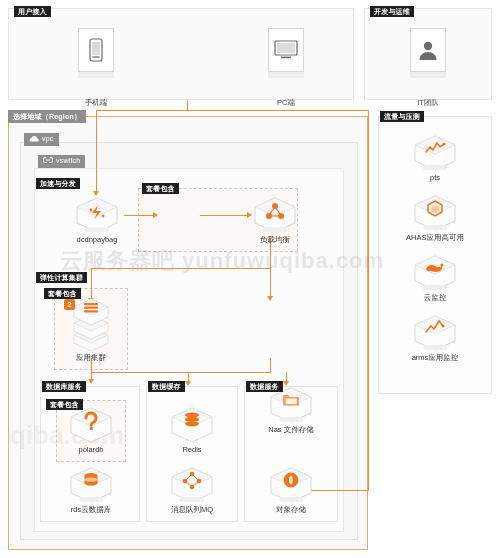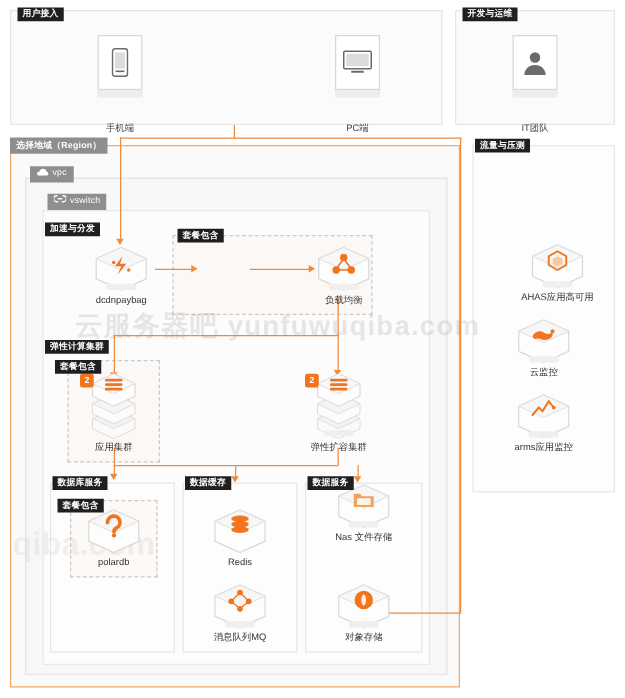--- a/index.html
+++ b/index.html
@@ -182,38 +182,20 @@
         <polygon points="23,2 40,10 40,20 23,28 6,20 6,10" fill="#fdfdfd" stroke="#d8d8d8" stroke-width=".9"></polygon>
         <polygon points="23,2 40,10 23,18 6,10" fill="#f8f8f8" stroke="#dcdcdc" stroke-width=".7"></polygon>
         <rect x="16" y="6" width="14" height="2.2" rx="1" fill="#f1751c"></rect>
         <rect x="16" y="9.6" width="14" height="2.2" rx="1" fill="#f1751c"></rect>
         <rect x="16" y="13.2" width="14" height="2.2" rx="1" fill="#f1751c"></rect>
       </svg>
     </div>
     <div class="lbl" style="margin-top:2px;">应用集群</div>
   </div>
 
-  <div class="node" style="left:241px;top:297px;">
-    <div class="cube" style="height:54px;">
-      <div class="badge">2</div>
-      <svg class="cap" style="height:54px;" viewBox="0 0 46 54">
-        <polygon points="23,30 40,38 40,46 23,54 6,46 6,38" fill="#fafafa" stroke="#dcdcdc" stroke-width=".8"></polygon>
-        <polygon points="23,30 40,38 23,46 6,38" fill="#f2f2f2" stroke="#dcdcdc" stroke-width=".7"></polygon>
-        <polygon points="23,18 40,26 40,34 23,42 6,34 6,26" fill="#fcfcfc" stroke="#dcdcdc" stroke-width=".8"></polygon>
-        <polygon points="23,18 40,26 23,34 6,26" fill="#f5f5f5" stroke="#dcdcdc" stroke-width=".7"></polygon>
-        <polygon points="23,2 40,10 40,20 23,28 6,20 6,10" fill="#fdfdfd" stroke="#d8d8d8" stroke-width=".9"></polygon>
-        <polygon points="23,2 40,10 23,18 6,10" fill="#f8f8f8" stroke="#dcdcdc" stroke-width=".7"></polygon>
-        <rect x="16" y="6" width="14" height="2.2" rx="1" fill="#f1751c"></rect>
-        <rect x="16" y="9.6" width="14" height="2.2" rx="1" fill="#f1751c"></rect>
-        <rect x="16" y="13.2" width="14" height="2.2" rx="1" fill="#f1751c"></rect>
-      </svg>
-      <div class="minidot"></div>
-    </div>
-    <div class="lbl" style="margin-top:2px;">弹性扩容集群</div>
-  </div>
 
   <div class="panel white" style="left:40px;top:386px;width:100px;height:136px;"></div>
   <div class="tag" style="left:42px;top:381px;">数据库服务</div>
   <div class="dashed" style="left:56px;top:400px;width:70px;height:62px;"></div>
   <div class="tag" style="left:46px;top:399px;">套餐包含</div>
 
   <div class="panel white" style="left:146px;top:386px;width:92px;height:136px;"></div>
   <div class="tag" style="left:148px;top:381px;">数据缓存</div>
 
   <div class="panel white" style="left:244px;top:386px;width:94px;height:136px;"></div>
@@ -224,20 +206,33 @@
       <svg class="cap" viewBox="0 0 46 38">
         <polygon points="23,2 43,11 43,27 23,36 3,27 3,11" fill="#fdfdfd" stroke="#d8d8d8" stroke-width="1"></polygon>
         <polygon points="23,2 43,11 23,20 3,11" fill="#f7f7f7" stroke="#dcdcdc" stroke-width=".7"></polygon>
         <path d="M18 12a5 5 0 1 1 7 4.5c-1.3.8-1.8 1.6-1.8 2.8" stroke="#f1751c" stroke-width="3" fill="none" stroke-linecap="round"></path>
         <circle cx="23.2" cy="22.4" r="1.7" fill="#f1751c"></circle>
       </svg>
     </div>
     <div class="lbl">polardb</div>
   </div>
 
+  <div class="node" style="left:61px;top:466px;">
+    <div class="cube">
+      <svg class="cap" viewBox="0 0 46 38">
+        <polygon points="23,2 43,11 43,27 23,36 3,27 3,11" fill="#fdfdfd" stroke="#d8d8d8" stroke-width="1"></polygon>
+        <polygon points="23,2 43,11 23,20 3,11" fill="#f7f7f7" stroke="#dcdcdc" stroke-width=".7"></polygon>
+        <ellipse cx="23" cy="9.5" rx="6.5" ry="2.4" fill="#f1751c"></ellipse>
+        <path d="M16.5 10v7c0 1.4 2.9 2.6 6.5 2.6s6.5-1.2 6.5-2.6v-7" fill="#f1751c"></path>
+        <ellipse cx="23" cy="13.6" rx="6.5" ry="2.2" fill="#fff" opacity=".55"></ellipse>
+      </svg>
+      <div class="minidot"></div>
+    </div>
+    <div class="lbl">rds云数据库</div>
+  </div>
 
   <div class="node" style="left:162px;top:406px;">
     <div class="cube">
       <svg class="cap" viewBox="0 0 46 38">
         <polygon points="23,2 43,11 43,27 23,36 3,27 3,11" fill="#fdfdfd" stroke="#d8d8d8" stroke-width="1"></polygon>
         <polygon points="23,2 43,11 23,20 3,11" fill="#f7f7f7" stroke="#dcdcdc" stroke-width=".7"></polygon>
         <ellipse cx="23" cy="9" rx="7" ry="2.6" fill="#f1751c"></ellipse>
         <ellipse cx="23" cy="13.4" rx="7" ry="2.6" fill="#f1751c"></ellipse>
         <ellipse cx="23" cy="17.8" rx="7" ry="2.6" fill="#f1751c"></ellipse>
       </svg>
@@ -283,22 +278,34 @@
         <path d="M23 9.2c2.6 2 2.6 7.6 0 9.6-2.6-2-2.6-7.6 0-9.6z" fill="#fff" opacity=".85"></path>
       </svg>
       <div class="minidot"></div>
     </div>
     <div class="lbl">对象存储</div>
   </div>
 
   <div class="panel white" style="left:378px;top:116px;width:114px;height:278px;"></div>
   <div class="tag" style="left:380px;top:111px;">流量与压测</div>
 
-
-  <div class="node" style="left:405px;top:194px;margin-left:11px;">
+  <div class="node" style="left:405px;top:134px;">
+    <div class="cube">
+      <svg class="cap" viewBox="0 0 46 38">
+        <polygon points="23,2 43,11 43,27 23,36 3,27 3,11" fill="#fdfdfd" stroke="#d8d8d8" stroke-width="1"></polygon>
+        <polygon points="23,2 43,11 23,20 3,11" fill="#f7f7f7" stroke="#dcdcdc" stroke-width=".7"></polygon>
+        <path d="M14 18l4-5 3 3 4-7 3 4 4-3" stroke="#f1751c" stroke-width="1.6" fill="none" stroke-linecap="round"></path>
+        <circle cx="32" cy="10" r="1.5" fill="#f1751c"></circle>
+      </svg>
+      <div class="minidot"></div>
+    </div>
+    <div class="lbl">pts</div>
+  </div>
+
+  <div class="node" style="left:405px;top:194px;">
     <div class="cube">
       <svg class="cap" viewBox="0 0 46 38">
         <polygon points="23,2 43,11 43,27 23,36 3,27 3,11" fill="#fdfdfd" stroke="#d8d8d8" stroke-width="1"></polygon>
         <polygon points="23,2 43,11 23,20 3,11" fill="#f7f7f7" stroke="#dcdcdc" stroke-width=".7"></polygon>
         <polygon points="23,7 30,11 30,18 23,22 16,18 16,11" fill="none" stroke="#f1751c" stroke-width="1.5"></polygon>
         <polygon points="23,11 27,13 27,17 23,19 19,17 19,13" fill="#f9c79a"></polygon>
       </svg>
       <div class="minidot"></div>
     </div>
     <div class="lbl">AHAS应用高可用</div>

